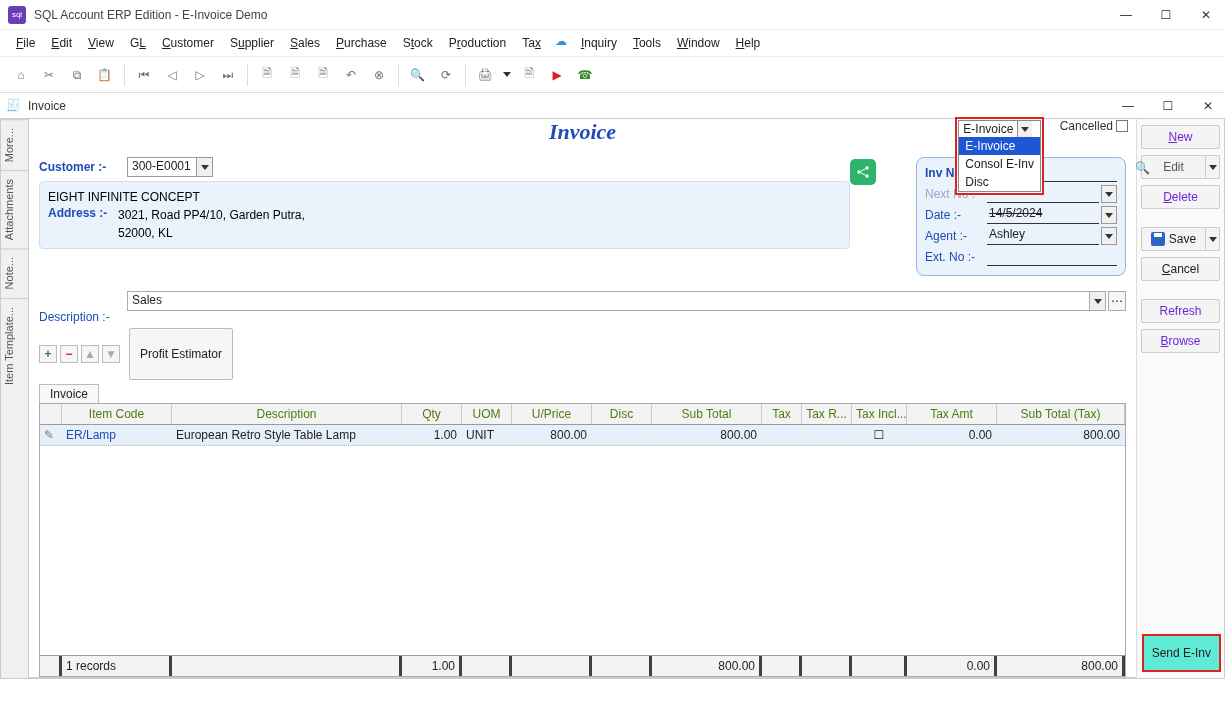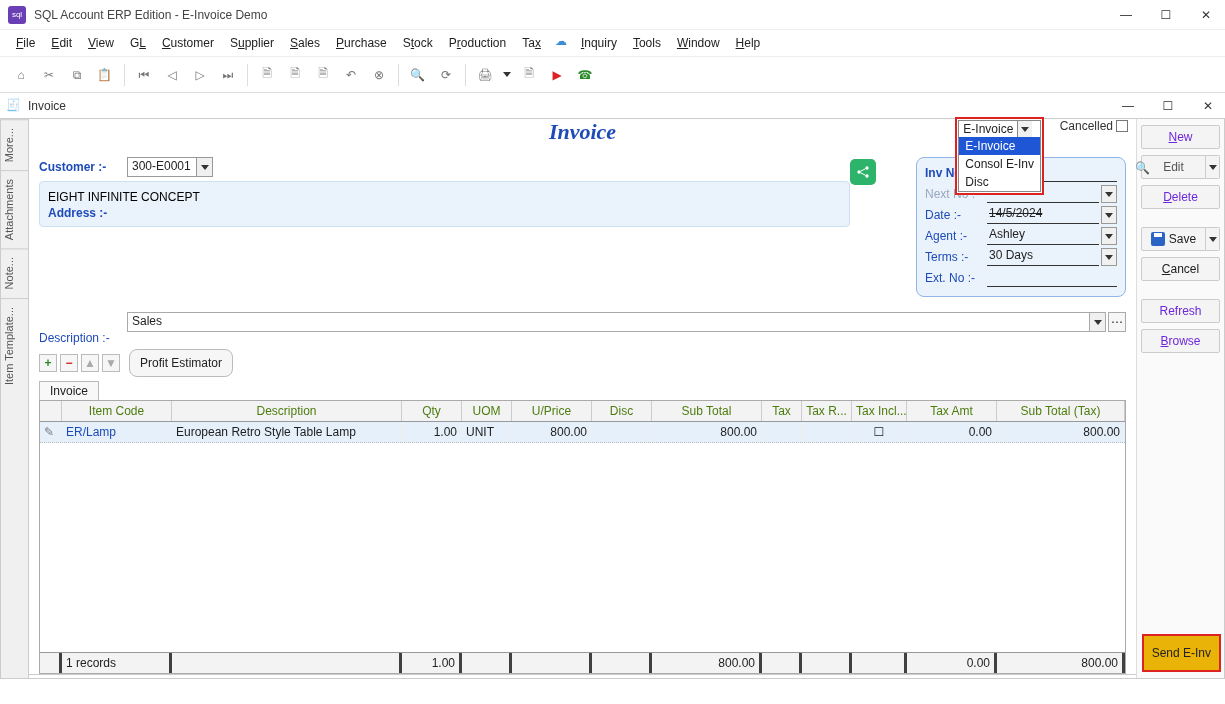--- a/index.html
+++ b/index.html
@@ -59,21 +59,21 @@
   .cancel-chk .box{width:12px;height:12px;border:1px solid #777;}
   .desc-row { display:flex;align-items:center; padding:0 10px 4px 10px;}
   .desc-row .lbl{font-weight:normal;color:#1e4bb8;width:88px;margin-top:32px;}
   .desc-row .fld{flex:1;border:1px solid #aaa;height:20px;padding:1px 4px;background:#fff;}
   .desc-row .ar{width:16px;height:20px;border:1px solid #aaa;border-left:none;background:#f0f0f0;display:flex;align-items:center;justify-content:center;}
   .desc-row .dots{width:18px;height:20px;border:1px solid #aaa;margin-left:2px;display:flex;align-items:center;justify-content:center;background:#f6f6f6;}
   .mini-btns { display:flex; gap:3px; padding:0 10px 4px 10px; align-items:center;}
   .mini-btns .b{width:18px;height:18px;border:1px solid #bbb;display:flex;align-items:center;justify-content:center;background:#f6f6f6;font-weight:bold;}
   .mini-btns .b.red{color:#c22;}
   .mini-btns .b.green{color:#2a8a2a;}
-  .mini-btns .profit{border:1px solid #bbb;padding:6px 10px;margin-left:6px;background:#f6f6f6;border-radius:8px;}
+  .mini-btns .profit{border:1px solid #bbb;padding:18px 10px;margin-left:6px;background:#f6f6f6;border-radius:2px;}
   .grid-tab { margin:0 10px; border:1px solid #bbb; border-bottom:none; width:60px;text-align:center;padding:2px 0;background:#f8f8f8;}
   .grid { margin:0 10px; border:1px solid #aaa; background:#fff;}
   .ghead, .grow, .gfoot { display:grid; grid-template-columns: 22px 110px 230px 60px 50px 80px 60px 110px 40px 50px 55px 90px 1fr; }
   .ghead { background:#f3f3f3; border-bottom:1px solid #999;}
   .ghead > div { border-right:1px solid #ccc; padding:3px 4px; text-align:center; font-weight:normal; color:#4d7c0f; white-space:nowrap; overflow:hidden;}
   .grow { border-bottom:1px dotted #bbb;}
   .grow > div { border-right:1px solid #eee; padding:3px 4px; white-space:nowrap; overflow:hidden;}
   .grow.sel { background:#e6f0fb;}
   .grow .num{text-align:right;}
   .grow .chk{text-align:center;}
@@ -84,21 +84,21 @@
   .bottom .left { flex:1;}
   .bottom .brow{display:flex;align-items:center;margin-bottom:2px;}
   .bottom .blbl{width:120px;color:#1e4bb8;font-weight:bold;}
   .bottom .bval{width:110px;border-bottom:1px solid #333;text-align:right;padding:1px 4px;}
   .bottom .bval.hl{background:#d9e6f7;}
   .bottom .dots{width:18px;height:18px;border:1px solid #aaa;margin-left:2px;display:flex;align-items:center;justify-content:center;}
   .outstanding { color:#c22; font-weight:bold; margin-left:10px;}
   .net-total { display:flex; align-items:center; gap:8px;}
   .net-total .lbl{font-weight:bold;color:#222;}
   .net-total .val{width:100px;border-bottom:1px solid #333;text-align:right;padding:1px 4px;}
-  .send-einv { position:absolute; right:-85px; bottom:6px; border:2px solid #d22; padding:10px 8px; background:#eab308;}
+  .send-einv { position:absolute; right:-85px; bottom:6px; border:2px solid #d22; padding:10px 8px; background:#5eead4;}
   .triangle-down{width:0;height:0;border-left:4px solid transparent;border-right:4px solid transparent;border-top:5px solid #333;}
   .disk{width:14px;height:14px;background:#2a64c4;border-radius:2px;position:relative;}
   .disk::after{content:"";position:absolute;top:1px;left:3px;width:8px;height:4px;background:#fff;}
 </style>
 </head>
 <body>
 
 <div class="titlebar">
   <div class="app-icon">sql</div>
   <div class="titlebar-title">SQL Account ERP Edition  -  E-Invoice Demo</div>
@@ -207,20 +207,24 @@
             <div class="box">300-E0001</div>
             <div class="ar">
                 <div class="triangle-down"></div>
               </div>
           </div>
         </div>
         <div class="cust-detail">
           <div class="line">EIGHT INFINITE CONCEPT</div>
           <div style="display:flex;">
             <div class="lbl" style="width:70px">Address :-</div>
+            <div>
+              <div class="line">3021, Road PP4/10, Garden Putra,</div>
+              <div class="line">52000, KL</div>
+            </div>
           </div>
         </div>
       </div>
 
       <div class="green-share">
         <svg viewBox="0 0 24 24" width="16" height="16" fill="#fff">
             <circle cx="6" cy="12" r="2.5"></circle>
             <circle cx="18" cy="6" r="2.5"></circle>
             <circle cx="18" cy="18" r="2.5"></circle>
             <path d="M8 11 L16 7 M8 13 L16 17" stroke="#fff" stroke-width="1.5"></path>
@@ -250,29 +254,20 @@
                 <div class="fld" style="text-decoration:line-through">14/5/2024</div>
                 <div class="ar">
                   <div class="triangle-down"></div>
                 </div>
               </div>
             </div>
           <div class="meta-row">
               <div class="meta-lbl">Agent :-</div>
               <div class="meta-val">
                 <div class="fld">Ashley</div>
-                <div class="ar">
-                  <div class="triangle-down"></div>
-                </div>
-              </div>
-            </div>
-          <div class="meta-row">
-              <div class="meta-lbl">Terms :-</div>
-              <div class="meta-val">
-                <div class="fld">30 Days</div>
                 <div class="ar">
                   <div class="triangle-down"></div>
                 </div>
               </div>
             </div>
           <div class="meta-row">
               <div class="meta-lbl">Ext. No :-</div>
               <div class="meta-val">
                 <div class="fld"></div>
               </div>

